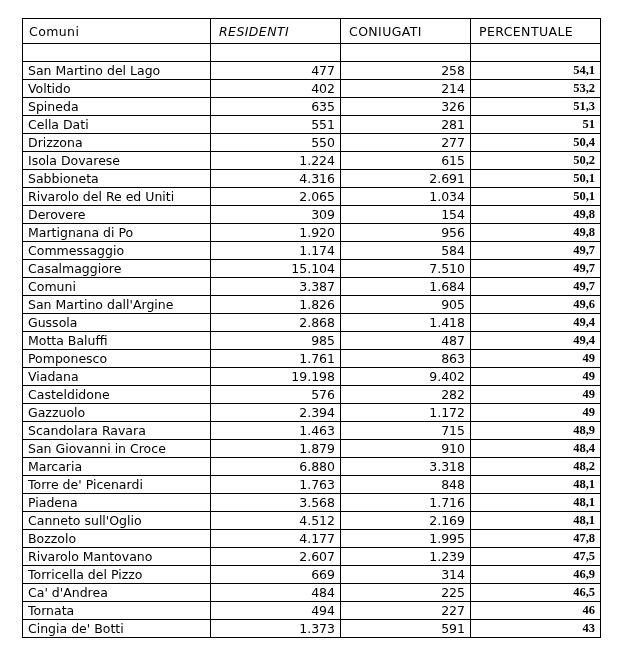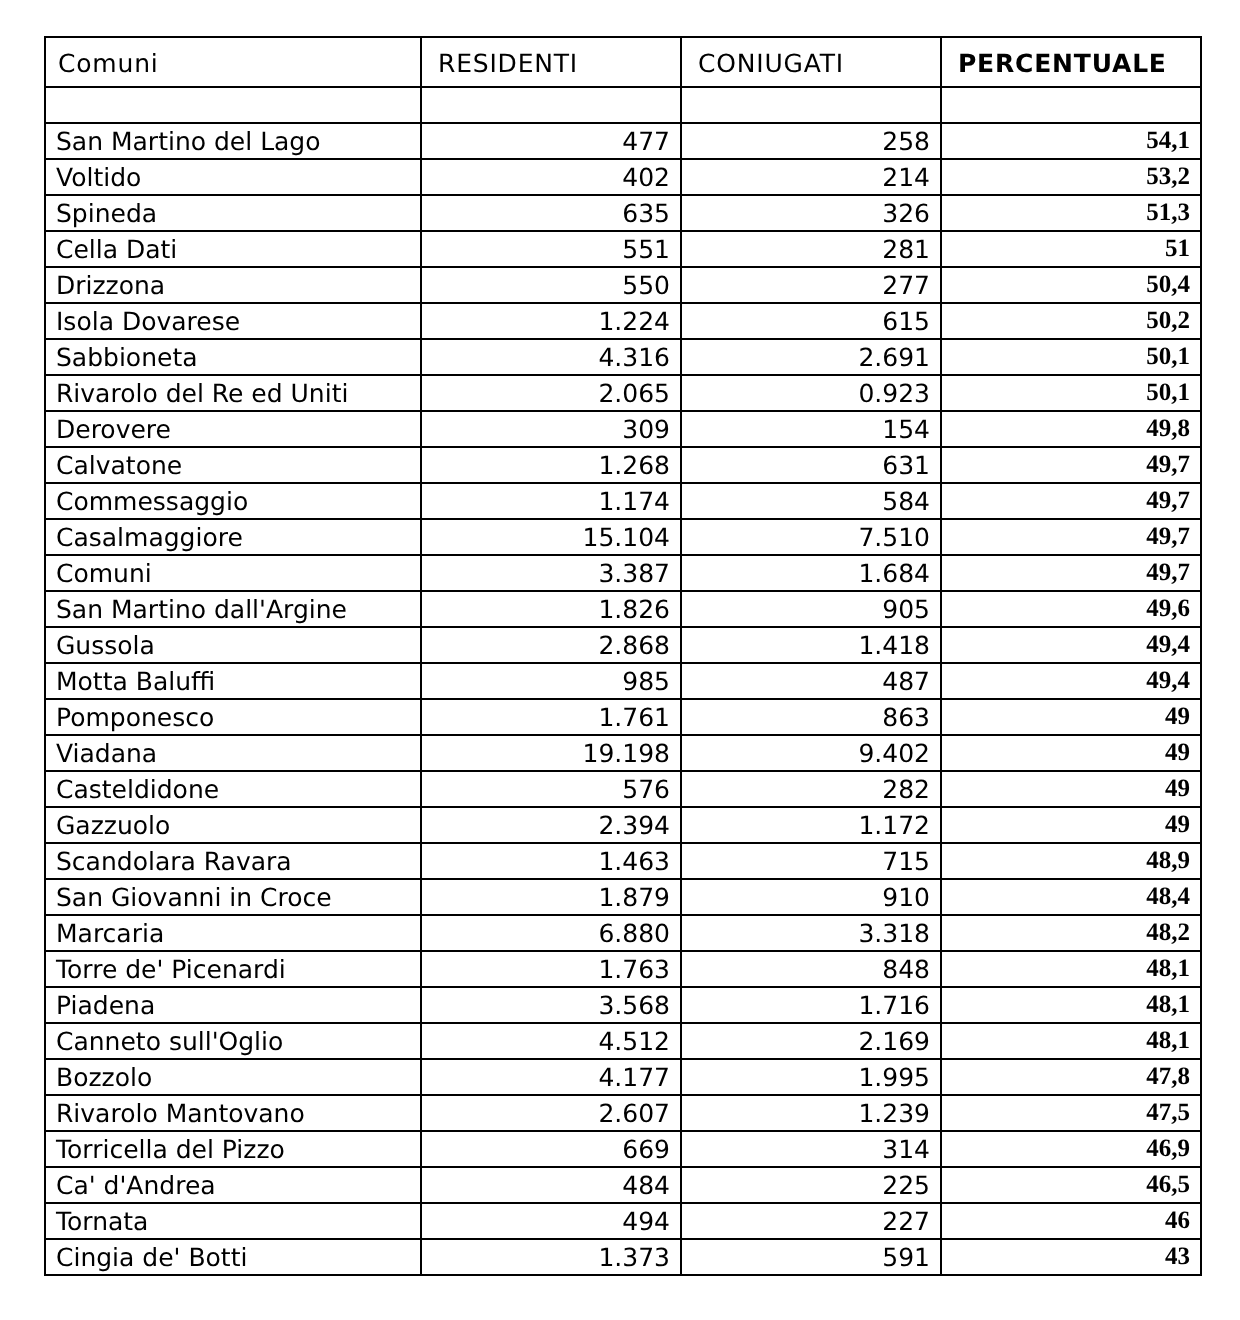--- a/index.html
+++ b/index.html
@@ -42,24 +42,24 @@
     overflow: hidden;
   }
   
   tr.header-row th {
     height: 22px;
     font-weight: normal;
     text-align: left;
     letter-spacing: 0.4px;
   }
   tr.header-row th.h-comuni { padding-left: 6px; }
-  tr.header-row th.h-res { padding-left: 8px; }
+  tr.header-row th.h-res { padding-left: 8px; font-style: italic; }
   tr.header-row th.h-con { padding-left: 8px; }
   tr.header-row th.h-perc {
-    font-weight: bold;
+    font-weight: normal;
     padding-left: 8px;
   }
   
   tr.spacer-row td {
     height: 13px;
   }
   
   td.cell-name {
     text-align: left;
     padding-left: 6px;
@@ -139,34 +139,34 @@
         </tr>
         <tr>
           <td class="cell-name">Sabbioneta</td>
           <td class="cell-num">4.316</td>
           <td class="cell-num">2.691</td>
           <td class="cell-perc">50,1</td>
         </tr>
         <tr>
           <td class="cell-name">Rivarolo del Re ed Uniti</td>
           <td class="cell-num">2.065</td>
-          <td class="cell-num">0.923</td>
+          <td class="cell-num">1.034</td>
           <td class="cell-perc">50,1</td>
         </tr>
         <tr>
           <td class="cell-name">Derovere</td>
           <td class="cell-num">309</td>
           <td class="cell-num">154</td>
           <td class="cell-perc">49,8</td>
         </tr>
         <tr>
-          <td class="cell-name">Calvatone</td>
-          <td class="cell-num">1.268</td>
-          <td class="cell-num">631</td>
-          <td class="cell-perc">49,7</td>
+          <td class="cell-name">Martignana di Po</td>
+          <td class="cell-num">1.920</td>
+          <td class="cell-num">956</td>
+          <td class="cell-perc">49,8</td>
         </tr>
         <tr>
           <td class="cell-name">Commessaggio</td>
           <td class="cell-num">1.174</td>
           <td class="cell-num">584</td>
           <td class="cell-perc">49,7</td>
         </tr>
         <tr>
           <td class="cell-name">Casalmaggiore</td>
           <td class="cell-num">15.104</td>

